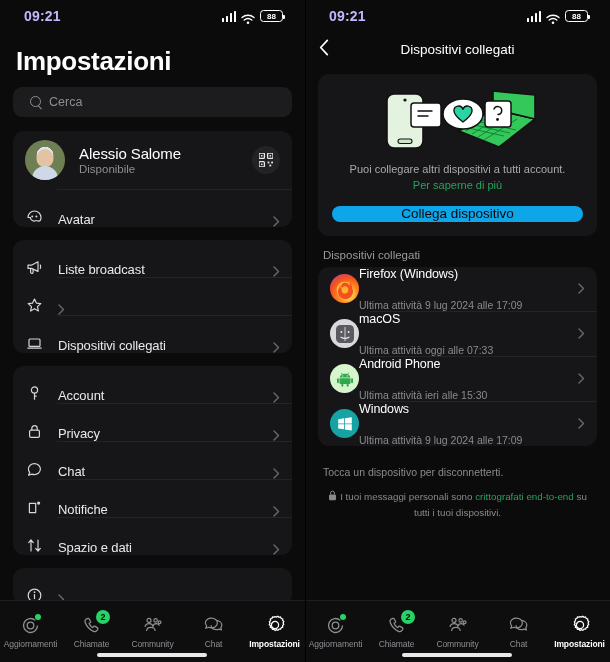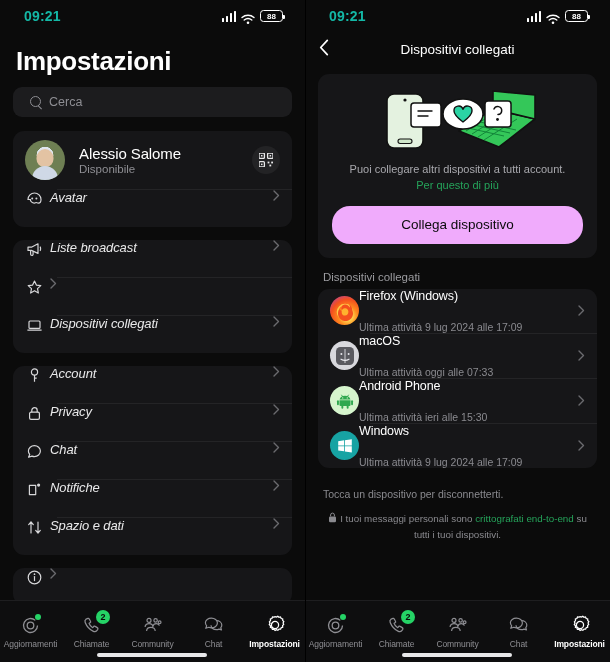--- a/index.html
+++ b/index.html
@@ -11,21 +11,21 @@
   }
   .app { position:relative; width:610px; height:662px; display:flex; }
   .pane { position:relative; width:305px; height:662px; background:#0b0b0b; overflow:hidden; }
   .pane.right { background:#0b0b0b; }
 
   
   .statusbar {
     height:32px; display:flex; align-items:center;
     justify-content:space-between; padding:0 22px 0 24px;
   }
-  .sb-time { color:#14b8a6; font-size:14px; font-weight:700; letter-spacing:.2px; }
+  .sb-time { color:#c4b5fd; font-size:14px; font-weight:700; letter-spacing:.2px; }
   .sb-right { display:flex; align-items:center; gap:5px; }
   .bars { display:flex; align-items:flex-end; gap:1.5px; height:11px; }
   .bars i { width:2.5px; background:#fff; border-radius:.5px; display:block; }
   .bars i:nth-child(1){height:4px}.bars i:nth-child(2){height:6px}
   .bars i:nth-child(3){height:8.5px}.bars i:nth-child(4){height:11px}
   .wifi { width:14px; height:11px; position:relative; }
   .batt {
     border:1.3px solid #fff; border-radius:3.5px; width:23px; height:12px;
     display:flex; align-items:center; justify-content:center;
     font-size:8px; font-weight:700; color:#fff; position:relative;
@@ -56,37 +56,37 @@
   .p-txt { flex:1; min-width:0; }
   .p-name { color:#fff; font-size:15px; font-weight:400; letter-spacing:-.1px; }
   .p-sub { color:#8e8e93; font-size:11.5px; margin-top:1px; }
   .qr-btn {
     width:28px; height:28px; border-radius:50%; background:#232325; flex:0 0 auto;
     display:flex; align-items:center; justify-content:center;
   }
 
   .sep { height:1px; background:#242426; margin-left:44px; }
 
-  .row { display:flex; align-items:flex-start; gap:6px; padding:0 12px; height:37px;font-style:italic; }
+  .row { display:flex; align-items:flex-end; gap:14px; padding:0 12px; height:37px; }
   .row .ic { width:19px; height:19px; flex:0 0 auto; display:flex; align-items:center; justify-content:center; color:#d6d6d8; }
   .row .lbl { flex:1; color:#e9e9ea; font-size:13px; letter-spacing:-.1px; }
   .chev { color:#6a6a6e; font-size:13px; font-weight:300; }
   .chev svg { display:block; }
 
   
   .navbar { height:34px; display:flex; align-items:center; position:relative; padding:0 14px; }
   .back { color:#fff; display:flex; align-items:center; }
   .nav-title { position:absolute; left:0; right:0; text-align:center; color:#fff; font-size:13.5px; font-weight:400; pointer-events:none; }
 
   .hero { background:#161618; border-radius:11px; margin:8px 13px 0; padding:12px 14px 14px; }
   .illus { height:70px; display:flex; align-items:center; justify-content:center; }
   .hero-txt { color:#a8a8ad; font-size:11px; line-height:1.45; text-align:center; margin-top:6px; padding:0 8px; }
   .glink { color:#25a35a; }
   .cta {
-    margin-top:12px; height:38px; background:#f0abfc; border-radius:18px;
+    margin-top:12px; height:16px; background:#0ea5e9; border-radius:18px;
     display:flex; align-items:center; justify-content:center;
     color:#0a0a0a; font-size:13.5px; font-weight:400;
   }
   .sect-label { color:#9b9b9f; font-size:11.5px; padding:13px 18px 6px; }
 
   .drow { display:flex; align-items:center; padding:0 12px; height:44px; }
   .dico { width:29px; height:29px; border-radius:50%; flex:0 0 auto; display:flex; align-items:center; justify-content:center; overflow:hidden; }
   .ff { background:radial-gradient(circle at 62% 70%, #ffd14d 0 16%, #ff8a1e 35%, #f4501e 62%, #9a3fd0 100%); }
   .mac { background:#d8d8dd; }
   .andr { background:#d6f5cd; }
@@ -392,21 +392,21 @@
           <rect x="38" y="16" width="30" height="24" rx="3" fill="#fff" stroke="#111" stroke-width="1.5"></rect>
           <path d="M45 24h14M45 29h10" stroke="#111" stroke-width="1.4" stroke-linecap="round"></path>
           <ellipse cx="90" cy="27" rx="20" ry="15" fill="#fff" stroke="#111" stroke-width="1.5"></ellipse>
           <path d="M90 35c-6-4.5-9-7.5-9-11a4.6 4.6 0 0 1 9-1.6 4.6 4.6 0 0 1 9 1.6c0 3.5-3 6.5-9 11z" fill="#2ad4a4" stroke="#111" stroke-width="1.4" stroke-linejoin="round"></path>
           <rect x="112" y="14" width="26" height="26" rx="3" fill="#fff" stroke="#111" stroke-width="1.5"></rect>
           <path d="M121 22a4 4 0 1 1 4 5.5" stroke="#111" stroke-width="1.5" fill="none" stroke-linecap="round"></path>
           <circle cx="124.5" cy="32.5" r="1.4" fill="#111"></circle>
         </svg>
       </div>
       <div class="hero-txt">
-        <span>Puoi collegare altri dispositivi a tutti account. </span><span class="glink">Per questo di più</span>
+        <span>Puoi collegare altri dispositivi a tutti account. </span><span class="glink">Per saperne di più</span>
       </div>
       <div class="cta">Collega dispositivo</div>
     </div>
 
     <div class="sect-label">Dispositivi collegati</div>
 
     <div class="card" style="margin-top:0">
       <div class="drow">
         <div class="dico ff">
           <svg width="22" height="22" viewBox="0 0 22 22">

